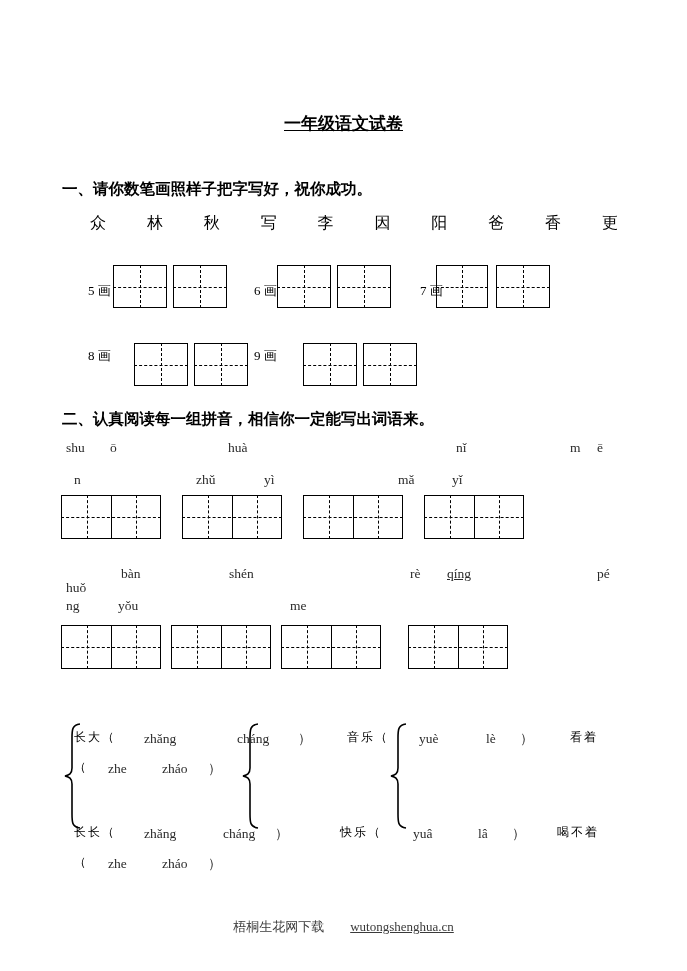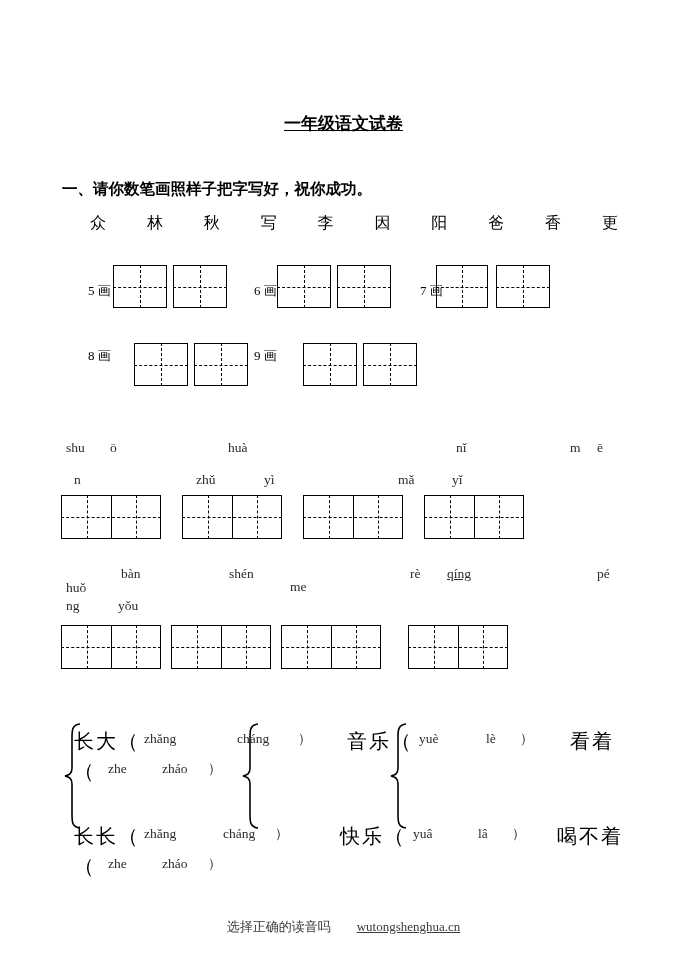--- a/index.html
+++ b/index.html
@@ -128,21 +128,21 @@
     color: #2a2a2a;
     white-space: nowrap;
   }
 
   
   .q3-text {
     position: absolute;
     font-size: 15px;
     white-space: nowrap;
   }
-  .q3-text .han { font-size: 20px; letter-spacing: 2px; margin-top: 42px; }
+  .q3-text .han { font-size: 12px; letter-spacing: 2px; margin-top: 42px; }
   .q3-text .py  { font-size: 13.5px; color: #2a2a2a; }
 
   .brace {
     position: absolute;
     width: 22px;
   }
   .brace svg { display: block; }
 
   
   .footer {
@@ -212,20 +212,21 @@
       <div class="cell" style="left:0; width:100%;"></div>
     </div>
 
   <div class="tzg" style="left:303px; top:343px; width:54px; height:43px;">
       <div class="cell" style="left:0; width:100%;"></div>
     </div>
   <div class="tzg" style="left:363px; top:343px; width:54px; height:43px;">
       <div class="cell" style="left:0; width:100%;"></div>
     </div>
 
+  <div class="section-heading" id="sec2-heading">二、认真阅读每一组拼音，相信你一定能写出词语来。</div>
 
   <div class="pinyin" style="left:66px; top:440px;">shu</div>
   <div class="pinyin" style="left:110px; top:440px;">ō</div>
   <div class="pinyin" style="left:228px; top:440px;">huà</div>
   <div class="pinyin" style="left:456px; top:440px;">nǐ</div>
   <div class="pinyin" style="left:570px; top:440px;">m</div>
   <div class="pinyin" style="left:597px; top:440px;">ē</div>
 
   <div class="pinyin" style="left:74px; top:472px;">n</div>
   <div class="pinyin" style="left:196px; top:472px;">zhǔ</div>
@@ -246,21 +247,21 @@
       <div class="cell" style="left:50%; width:50%;"></div>
   </div>
   <div class="tzg" style="left:424px; top:495px; width:100px; height:44px;">
     <div class="cell" style="left:0; width:50%;"></div>
       <div class="cell" style="left:50%; width:50%;"></div>
   </div>
 
   <div class="pinyin" style="left:66px; top:566px;margin-top:14px;">huǒ</div>
   <div class="pinyin" style="left:121px; top:566px;">bàn</div>
   <div class="pinyin" style="left:229px; top:566px;">shén</div>
-  <div class="pinyin" style="left:290px; top:579px;">me</div>
+  <div class="pinyin" style="left:290px; top:598px;">me</div>
   <div class="pinyin" style="left:410px; top:566px;">rè</div>
   <div class="pinyin" style="left:447px; top:566px;text-decoration:underline;">qíng</div>
   <div class="pinyin" style="left:597px; top:566px;">pé</div>
 
   <div class="pinyin" style="left:66px; top:598px;">ng</div>
   <div class="pinyin" style="left:118px; top:598px;">yǒu</div>
 
   <div class="tzg" style="left:61px; top:625px; width:100px; height:44px;">
     <div class="cell" style="left:0; width:50%;"></div>
       <div class="cell" style="left:50%; width:50%;"></div>
@@ -377,16 +378,16 @@
     <span class="py">zhe</span>
   </div>
   <div class="q3-text" style="left:162px; top:855px;">
     <span class="py">zháo</span>
   </div>
   <div class="q3-text" style="left:208px; top:855px;">
     <span class="py">）</span>
   </div>
 
   <div class="footer">
-    <span>选择正确的读音吗</span><span class="cn">wutongshenghua.cn</span>
+    <span>梧桐生花网下载</span><span class="cn">wutongshenghua.cn</span>
   </div>
 
 </div>
 
 </body></html>

